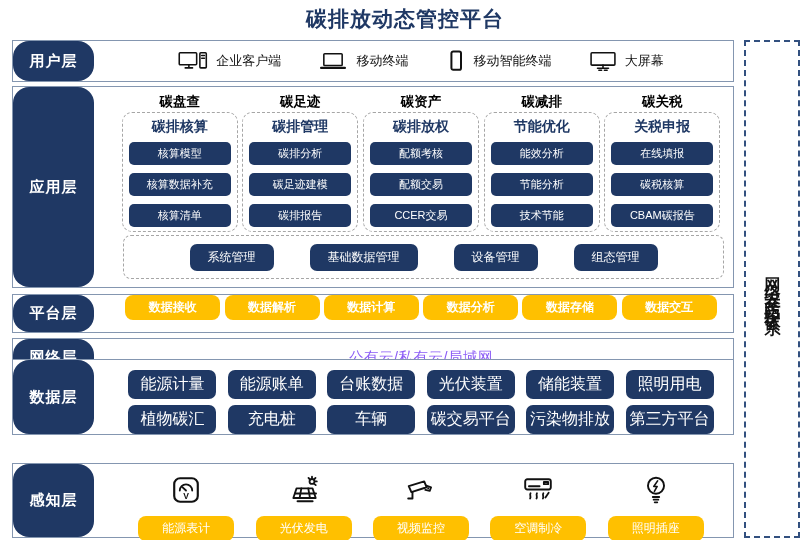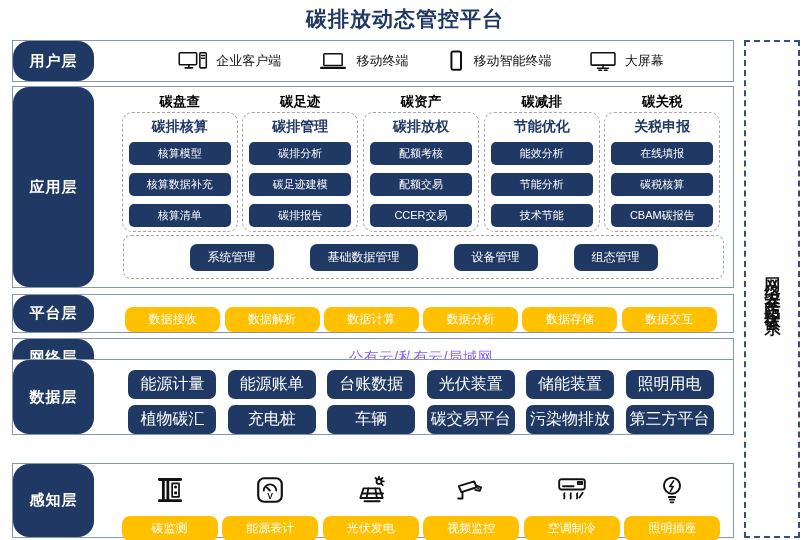--- a/index.html
+++ b/index.html
@@ -49,21 +49,21 @@
   .app-common{
     position:absolute;left:110px;right:9px;bottom:8px;height:44px;
     border:1.6px dashed #A6A6A6;border-radius:8px;box-sizing:border-box;
     display:flex;align-items:center;justify-content:center;gap:36px;background:#fff;
   }
   .common-btn{
     background:#1F3864;color:#fff;font-size:12px;text-align:center;
     padding:5px 18px;border-radius:7px;cursor:pointer;white-space:nowrap;
   }
   
-  .platform-items{display:flex;align-items:flex-end;justify-content:space-evenly;height:100%;padding:0 12px;}
+  .platform-items{display:flex;align-items:flex-start;justify-content:space-evenly;height:100%;padding:0 12px;font-weight:bold;}
   .gold-btn{
     background:#FFC000;color:#fff;font-size:12px;width:95px;text-align:center;
     padding:4px 0;border-radius:8px;cursor:pointer;white-space:nowrap;
   }
   
   .network-text{
     height:100%;display:flex;align-items:center;justify-content:center;
     font-size:14.5px;color:#8b5cf6;letter-spacing:0.5px;
   }
   
@@ -246,32 +246,20 @@
   </div>
 </div>
 
 <div class="row" id="row-perception">
   <div class="row-label">感知层</div>
   <div class="row-content">
     <div class="perc-items">
       <div class="perc-col">
         <div class="perc-icon">
           <svg width="30" height="30" viewBox="0 0 28 28">
-              <path d="M4 4.2h20M4 24h20" style="stroke-width:2.6"></path>
-              <path d="M7.8 4.2v19.8M12 4.2v19.8" style="stroke-width:2.6"></path>
-              <rect x="16" y="7.8" width="6.4" height="12.6" style="stroke-width:1.6"></rect>
-              <circle class="f" cx="19.2" cy="11.2" r="1.4"></circle>
-              <rect class="f" x="18" y="15.4" width="2.6" height="2.6"></rect>
-            </svg>
-        </div>
-        <div class="gold-btn perc-btn">碳监测</div>
-      </div>
-      <div class="perc-col">
-        <div class="perc-icon">
-          <svg width="30" height="30" viewBox="0 0 28 28">
               <rect x="3" y="3" width="22" height="22" rx="5.5" style="stroke-width:2"></rect>
               <path d="M8.2 14.5a5.8 5.8 0 0 1 11.6 0" style="stroke-width:1.7"></path>
               <path d="M14 14.5l-3.4-3.2" style="stroke-width:1.7"></path>
               <text x="14" y="22.5" text-anchor="middle" font-size="8">V</text>
             </svg>
         </div>
         <div class="gold-btn perc-btn">能源表计</div>
       </div>
       <div class="perc-col">
         <div class="perc-icon">

